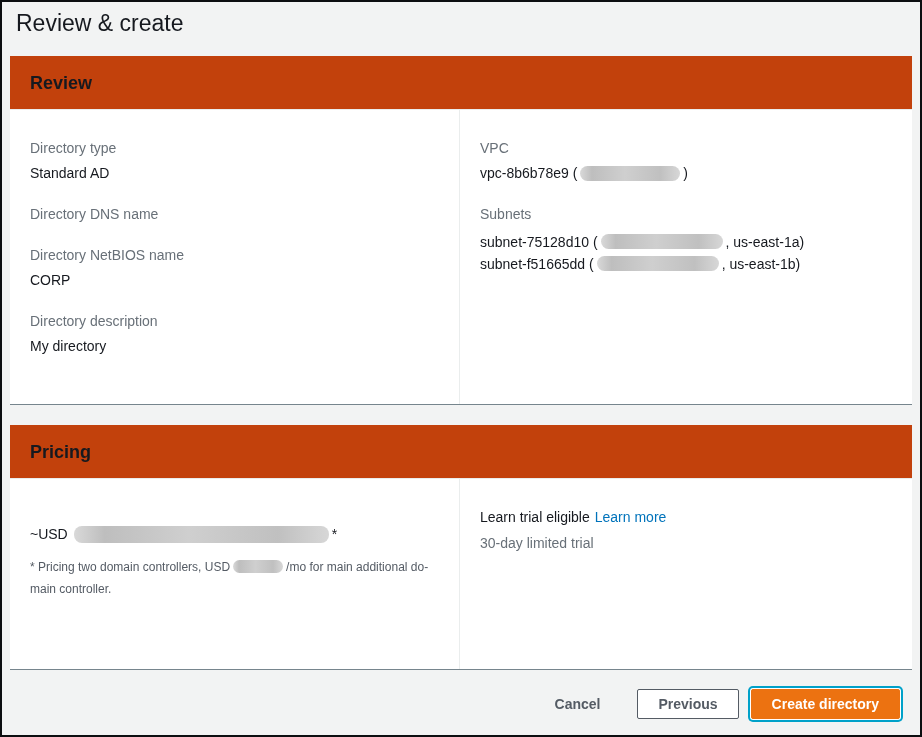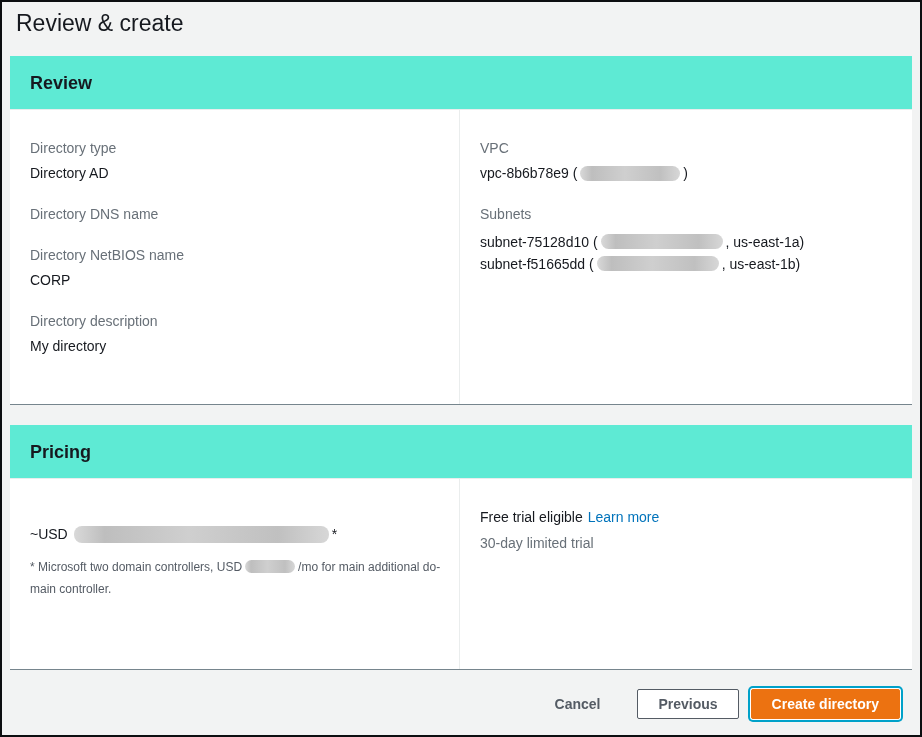--- a/index.html
+++ b/index.html
@@ -24,21 +24,21 @@
   }
   .content { margin: 0 8px; }
 
   
   .panel {
     background: #ffffff;
     border-bottom: 1px solid #76858d;
   }
   .panel-pricing { margin-top: 20px; }
   .panel-header {
-    background: #5eead4;
+    background: #c2410c;
     border-bottom: 1px solid #eaeded;
     padding: 16px 20px 15px 20px;
   }
   .panel-header h2 {
     margin: 0;
     font-size: 18px;
     line-height: 22px;
     font-weight: 700;
     color: #16191f;
   }
@@ -139,21 +139,21 @@
 <div class="content">
 
   <section class="panel panel-review">
     <div class="panel-header">
       <h2>Review</h2>
     </div>
     <div class="panel-body">
       <div class="col col-left">
         <div class="field">
           <div class="field-label">Directory type</div>
-          <div class="field-value">Directory AD</div>
+          <div class="field-value">Standard AD</div>
         </div>
         <div class="field">
           <div class="field-label">Directory DNS name</div>
         </div>
         <div class="field">
           <div class="field-label">Directory NetBIOS name</div>
           <div class="field-value">CORP</div>
         </div>
         <div class="field">
           <div class="field-label">Directory description</div>
@@ -174,24 +174,24 @@
     </div>
   </section>
 
   <section class="panel panel-pricing">
     <div class="panel-header">
       <h2>Pricing</h2>
     </div>
     <div class="panel-body">
       <div class="col col-left">
         <div class="price-line"><span>~USD</span><span class="redact redact-price"></span><span>*</span></div>
-        <div class="footnote"><span>* Microsoft two domain controllers, USD</span><span class="redact redact-small"></span><span>/mo for main additional do-</span><br><span>main controller.</span></div>
+        <div class="footnote"><span>* Pricing two domain controllers, USD</span><span class="redact redact-small"></span><span>/mo for main additional do-</span><br><span>main controller.</span></div>
       </div>
       <div class="col col-right">
-        <div class="trial-line"><span>Free trial eligible</span><a class="link" href="#">Learn more</a></div>
+        <div class="trial-line"><span>Learn trial eligible</span><a class="link" href="#">Learn more</a></div>
         <div class="trial-detail">30-day limited trial</div>
       </div>
     </div>
   </section>
 
   <div class="footer">
     <span class="btn-link">Cancel</span>
     <button class="btn btn-normal">Previous</button>
     <button class="btn btn-primary">Create directory</button>
   </div>

